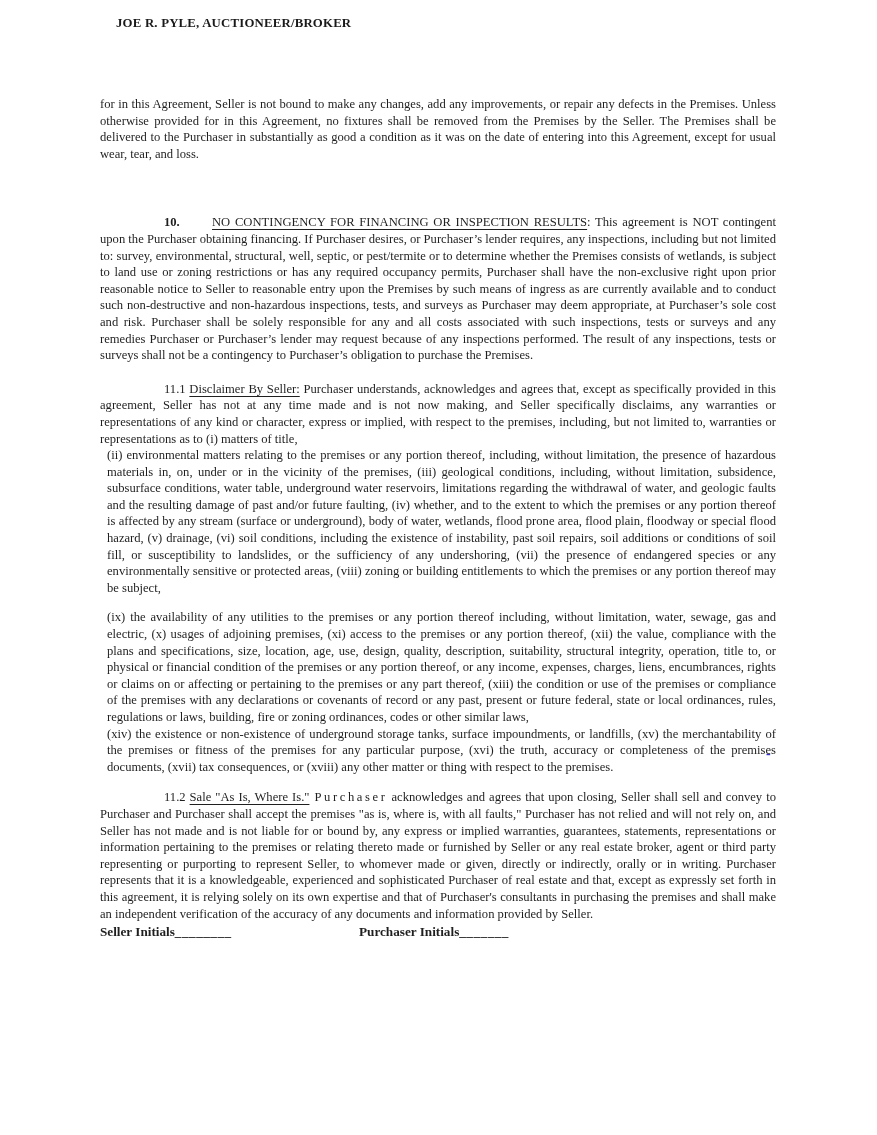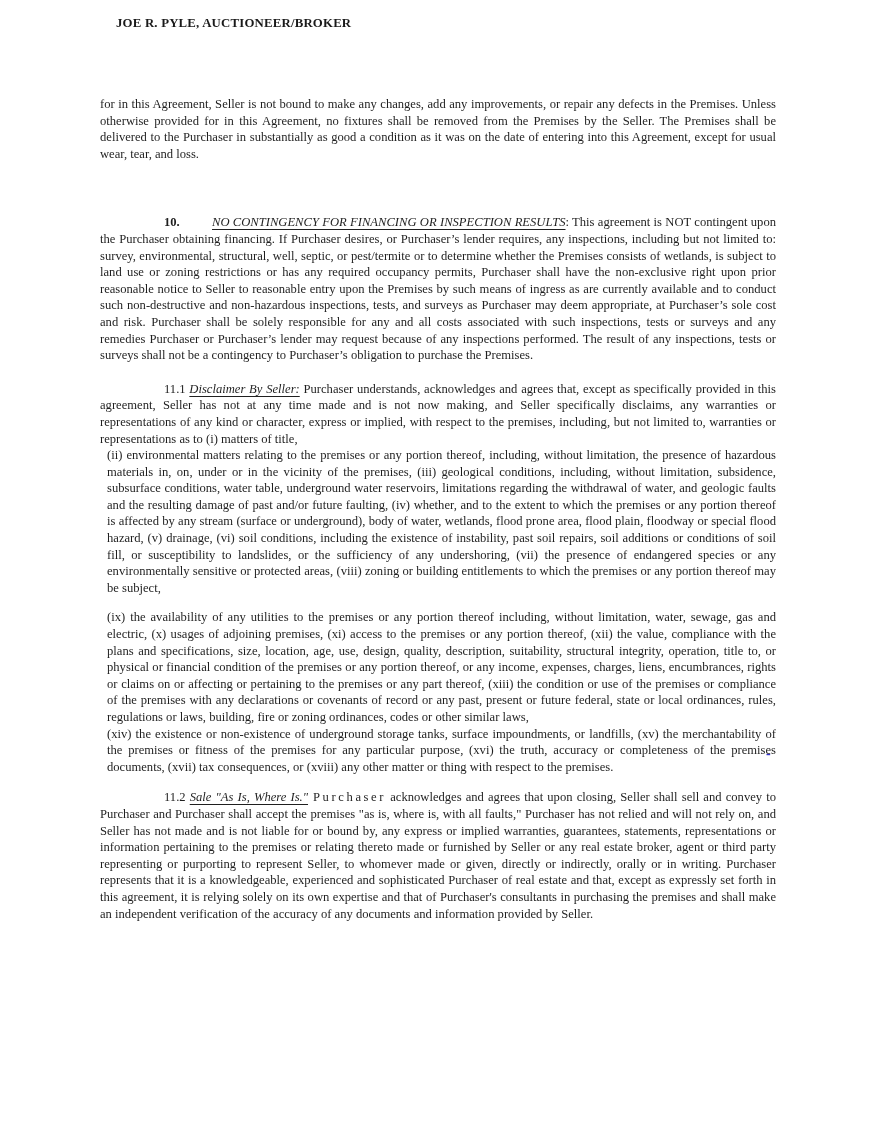--- a/index.html
+++ b/index.html
@@ -27,21 +27,21 @@
     top: 96px;
     left: 100px;
     width: 676px;
     font-size: 12.6px;
     line-height: 16.6px;
   }
   .para { margin: 0; padding: 0; }
   .justify { text-align: justify; }
   .indent64 { text-indent: 64px; }
   .num-tab { display: inline-block; width: 48px; font-weight: bold; text-indent: 0; margin-top: 34px; }
-  .underline { text-decoration: underline; text-decoration-thickness: 1px; text-underline-offset: 2.5px; font-style: italic; }
+  .underline { text-decoration: underline; text-decoration-thickness: 1px; text-underline-offset: 2.5px; }
   .gap-p1 { margin-top: 18px; }
   .heading11 { margin-top: 31px; margin-left: 64px; text-align: left; }
   .gap-111 { margin-top: 17px; }
   .clause { padding-left: 7px; }
   .gap-ix { margin-top: 13px; }
   .gap-112 { margin-top: 14px; }
   .spaced-word { letter-spacing: 2.6px; margin-left: 5px; }
   .initials-row {
     margin-top: 2px;
     font-weight: bold;
@@ -76,18 +76,21 @@
     <p class="para justify indent64 gap-111"><span>11.1 </span><span class="underline">Disclaimer By Seller:</span><span> Purchaser understands, acknowledges and agrees that, except as specifically provided in this agreement, Seller has not at any time made and is not now making, and Seller specifically disclaims, any warranties or representations of any kind or character, express or implied, with respect to the premises, including, but not limited to, warranties or representations as to (i) matters of title,</span></p>
 
     <p class="para justify clause">(ii) environmental matters relating to the premises or any portion thereof, including, without limitation, the presence of hazardous materials in, on, under or in the vicinity of the premises, (iii) geological conditions, including, without limitation, subsidence, subsurface conditions, water table, underground water reservoirs, limitations regarding the withdrawal of water, and geologic faults and the resulting damage of past and/or future faulting, (iv) whether, and to the extent to which the premises or any portion thereof is affected by any stream (surface or underground), body of water, wetlands, flood prone area, flood plain, floodway or special flood hazard, (v) drainage, (vi) soil conditions, including the existence of instability, past soil repairs, soil additions or conditions of soil fill, or susceptibility to landslides, or the sufficiency of any undershoring, (vii) the presence of endangered species or any environmentally sensitive or protected areas, (viii) zoning or building entitlements to which the premises or any portion thereof may be subject,</p>
 
     <p class="para justify clause gap-ix">(ix) the availability of any utilities to the premises or any portion thereof including, without limitation, water, sewage, gas and electric, (x) usages of adjoining premises,  (xi) access to the premises or any portion thereof, (xii) the value, compliance with the plans and specifications, size, location, age, use, design, quality, description, suitability, structural integrity, operation, title to, or physical or financial condition of the premises or any portion thereof, or any income, expenses, charges, liens, encumbrances, rights or claims on or affecting or pertaining to the premises or any part thereof, (xiii) the condition or use of the premises or compliance of the premises with any declarations or covenants of record or any past, present or future federal, state or local ordinances, rules, regulations or laws, building, fire or zoning ordinances, codes or other similar laws,</p>
 
     <p class="para justify clause">(xiv) the existence or non-existence of underground storage tanks, surface impoundments, or landfills, (xv) the merchantability of the premises or fitness of the premises for any particular purpose, (xvi) the truth, accuracy or completeness of the premises documents, (xvii) tax consequences, or (xviii) any other matter or thing with respect to the premises.</p>
 
     <p class="para justify indent64 gap-112"><span>11.2 </span><span class="underline">Sale "As Is, Where Is."</span><span class="spaced-word">Purchaser</span><span> acknowledges and agrees that upon closing, Seller shall sell and convey to Purchaser and Purchaser shall accept the premises "as is, where is, with all faults," Purchaser has not relied and will not rely on, and Seller has not made and is not liable for or bound by, any express or implied warranties, guarantees, statements, representations or information pertaining to the premises or relating thereto made or furnished by Seller or any real estate broker, agent or third party representing or purporting to represent Seller, to whomever made or given, directly or indirectly, orally or in writing. Purchaser represents that it is a knowledgeable, experienced and sophisticated Purchaser of real estate and that, except as expressly set forth in this agreement, it is relying solely on its own expertise and that of Purchaser's consultants in purchasing the premises and shall make an independent verification of the accuracy of any documents and information provided by Seller.</span></p>
 
+    <div class="initials-row">
+      <span class="initials-group-seller"><span>Seller Initials</span><span class="initials-line">________</span></span><span><span>Purchaser Initials</span><span class="initials-line">_______</span></span>
+    </div>
 
   </div>
 
   <span class="margin-mark">-</span>
 
 </div>
 
 </body></html>

